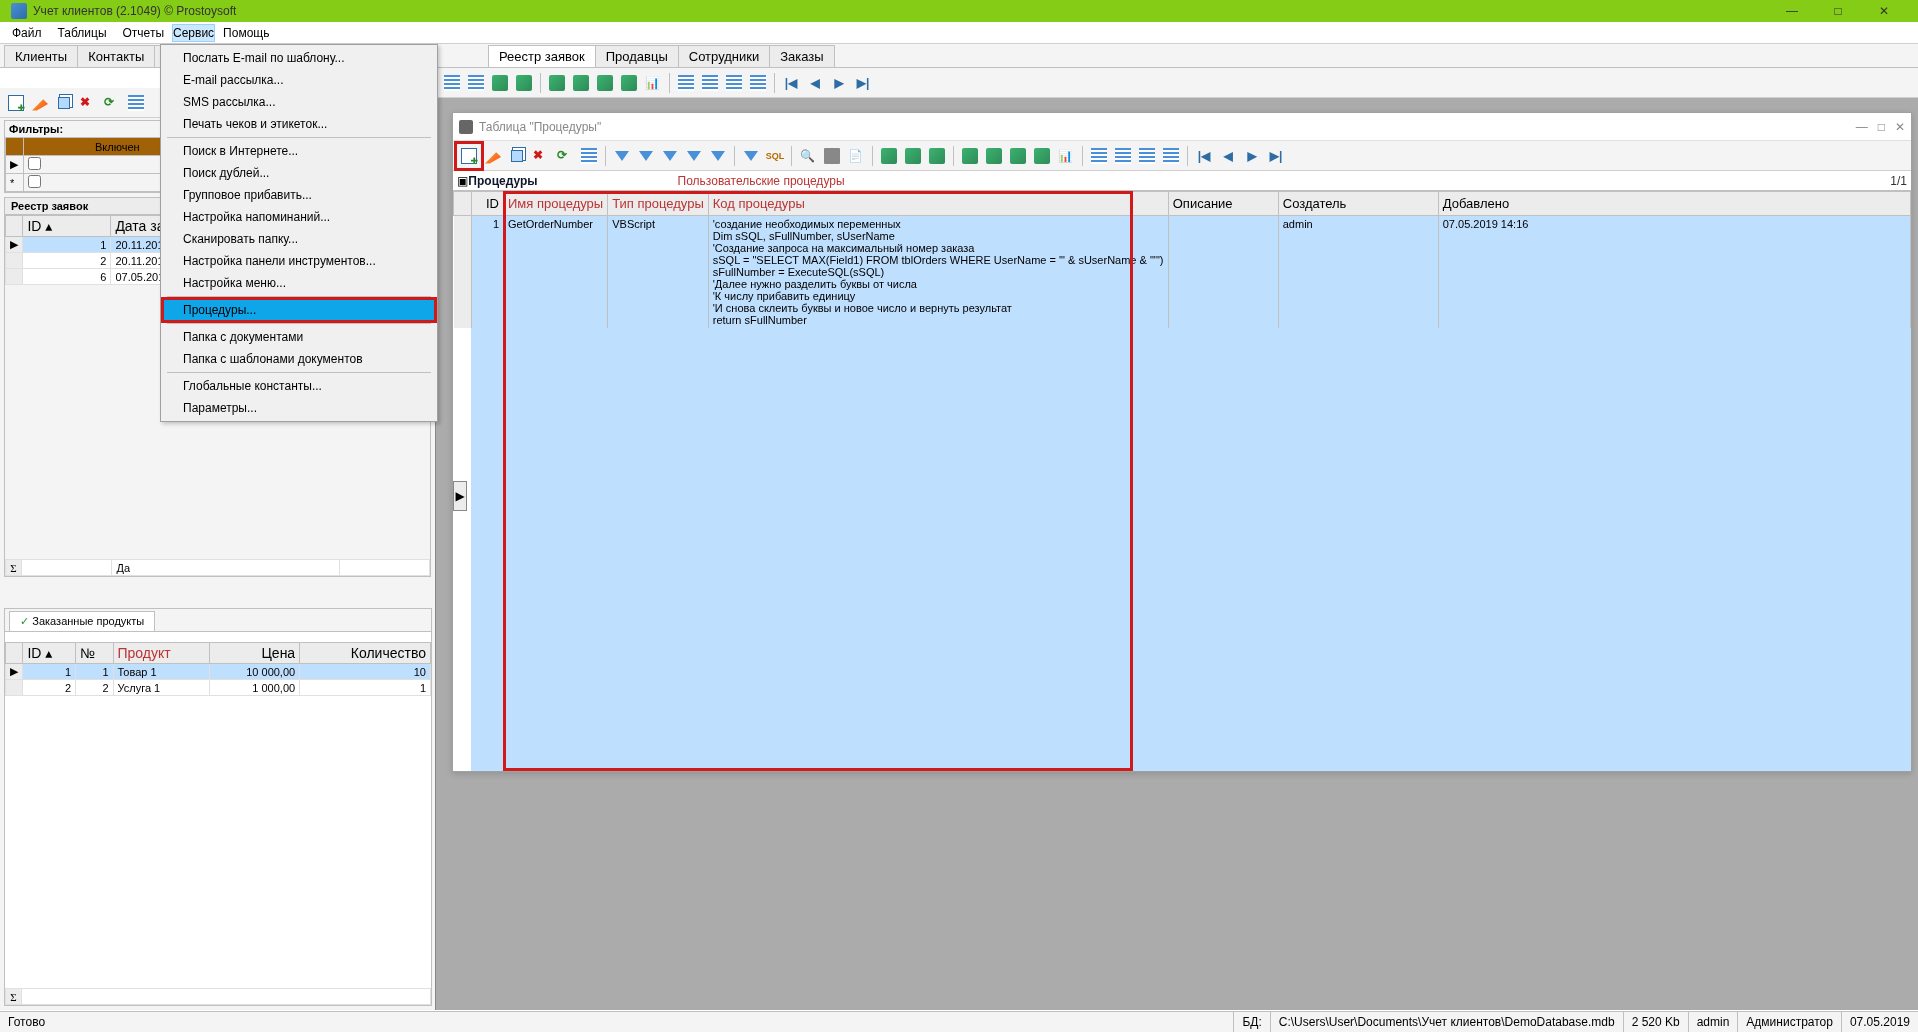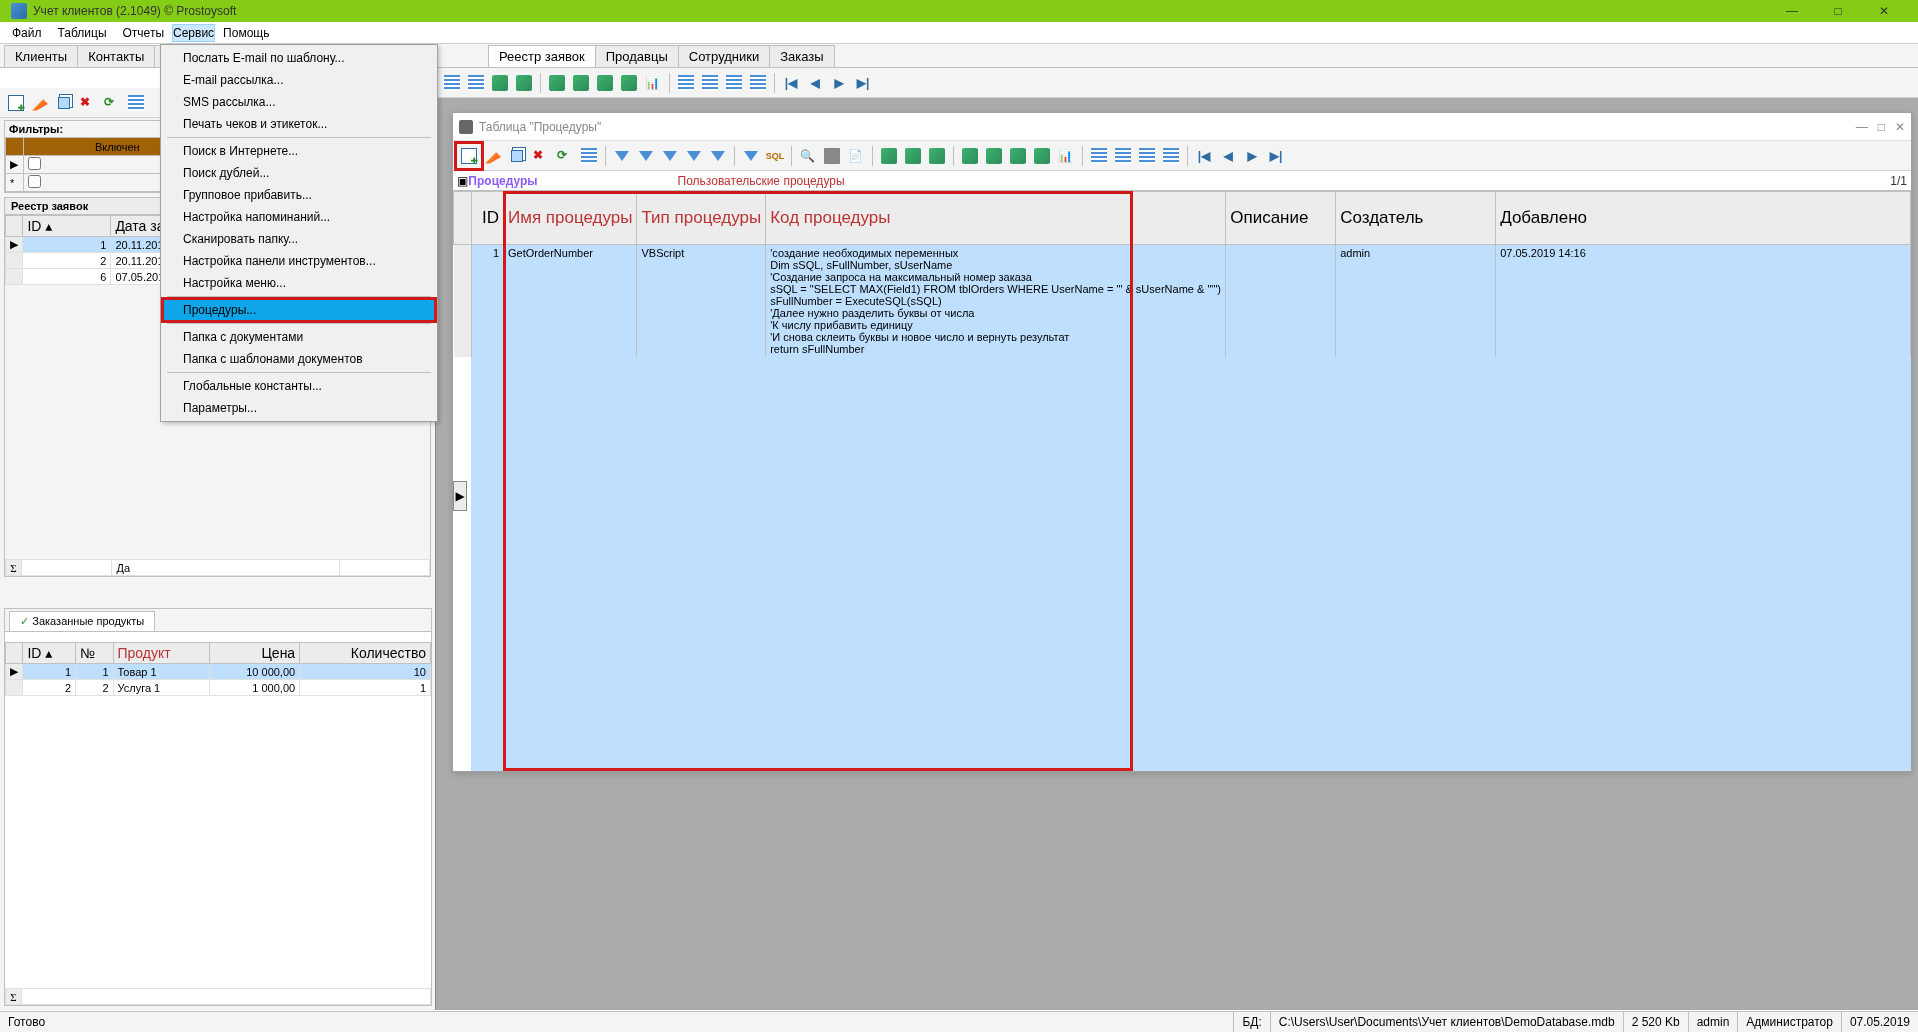--- a/index.html
+++ b/index.html
@@ -73,28 +73,28 @@
 
 
 .subwin { position: absolute; left: 452px; top: 112px; right: 6px; height: 660px; background: #fff; border: 1px solid #a0a0a0; box-shadow: 0 2px 6px rgba(0,0,0,.15); z-index: 50; display: flex; flex-direction: column; }
 .subwin-title { height: 28px; display: flex; align-items: center; padding: 0 6px; background: #fff; border-bottom: 1px solid #e0e0e0; color: #888; }
 .subwin-title .sw-icon { width: 14px; height: 14px; background: #666; margin-right: 6px; border-radius: 2px; }
 .subwin-title .sw-controls { margin-left: auto; display: flex; gap: 10px; color: #888; }
 .subwin .toolbar { border-top: none; }
 .subwin .toolbar .tbtn.hl { outline: 3px solid #d21919; outline-offset: 1px; }
 
 .proc-header-bar { height: 20px; display: flex; align-items: center; border-bottom: 1px solid #c0c0c0; font-size: 11px; padding: 0 4px; }
-.proc-header-bar .ph-left { font-weight: bold; color: #8b5cf6; }
+.proc-header-bar .ph-left { font-weight: bold; color: #0f172a; }
 .proc-header-bar .ph-center { margin-left: 140px; color: #b33; }
 .proc-header-bar .ph-right { margin-left: auto; color: #333; }
 
 .proc-table-wrap { flex: 1; position: relative; overflow: hidden; }
 .proc-highlight { position: absolute; left: 50px; top: 0; width: 630px; bottom: 0; border: 3px solid #d21919; pointer-events: none; z-index: 5; }
 .pgrid { border-collapse: collapse; width: 100%; }
-.pgrid th { background: #ececec; border: 1px solid #c0c0c0; padding: 16px 4px; font-size: 17px; font-weight: normal; text-align: left; white-space: nowrap; }
+.pgrid th { background: #ececec; border: 1px solid #c0c0c0; padding: 4px 4px; font-size: 13px; font-weight: normal; text-align: left; white-space: nowrap; }
 .pgrid th.red { color: #b33; }
 .pgrid td { border-right: 1px solid #c0c0c0; padding: 2px 4px; font-size: 11px; vertical-align: top; background: #bfdfff; }
 .pgrid td.rowhdr { background: #ececec; width: 18px; }
 .pgrid td.num { text-align: right; width: 30px; background: #bfdfff; }
 .pgrid td.code { white-space: pre-line; font-family: Tahoma, sans-serif; }
 .proc-body-blue { position: absolute; left: 18px; top: 20px; right: 0; bottom: 0; background: #bfdfff; border-top: 1px solid #c0c0c0; z-index: -1; }
 .expand-arrow { position: absolute; left: 0; top: 50%; width: 14px; height: 30px; background: #ececec; border: 1px solid #888; display: flex; align-items: center; justify-content: center; z-index: 6; }
 
 
 .ordered-panel { position: absolute; left: 4px; bottom: 4px; width: 428px; top: 520px; background: #f4f4f4; border: 1px solid #c0c0c0; }

